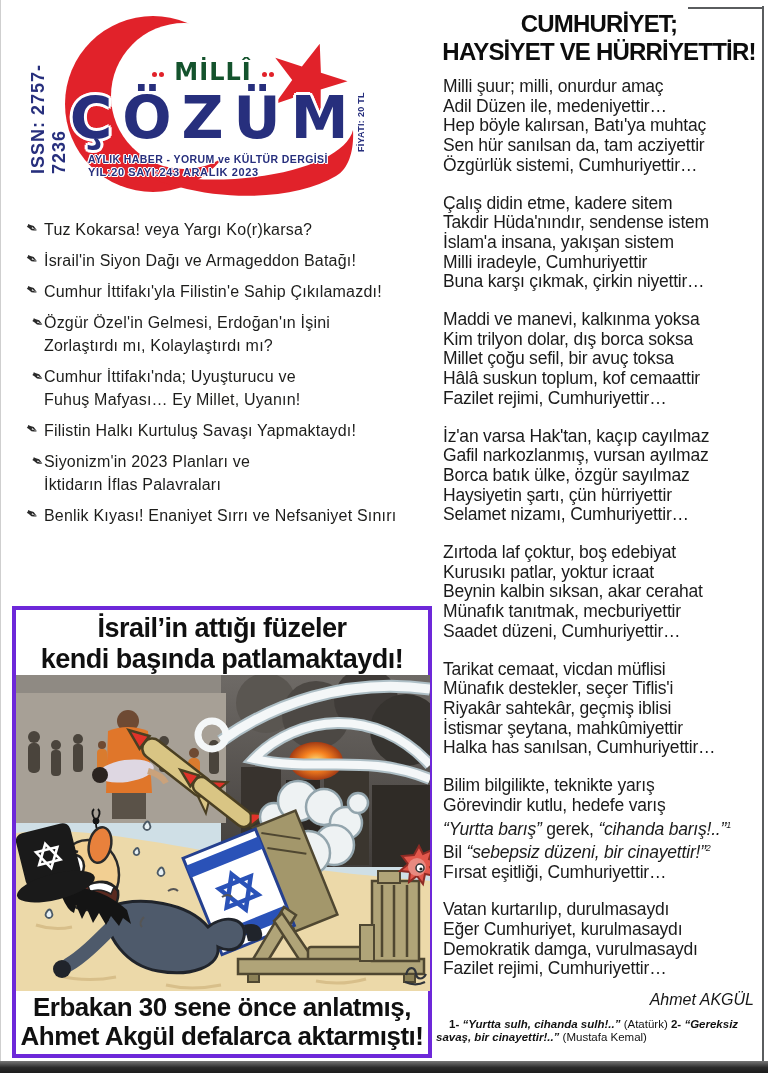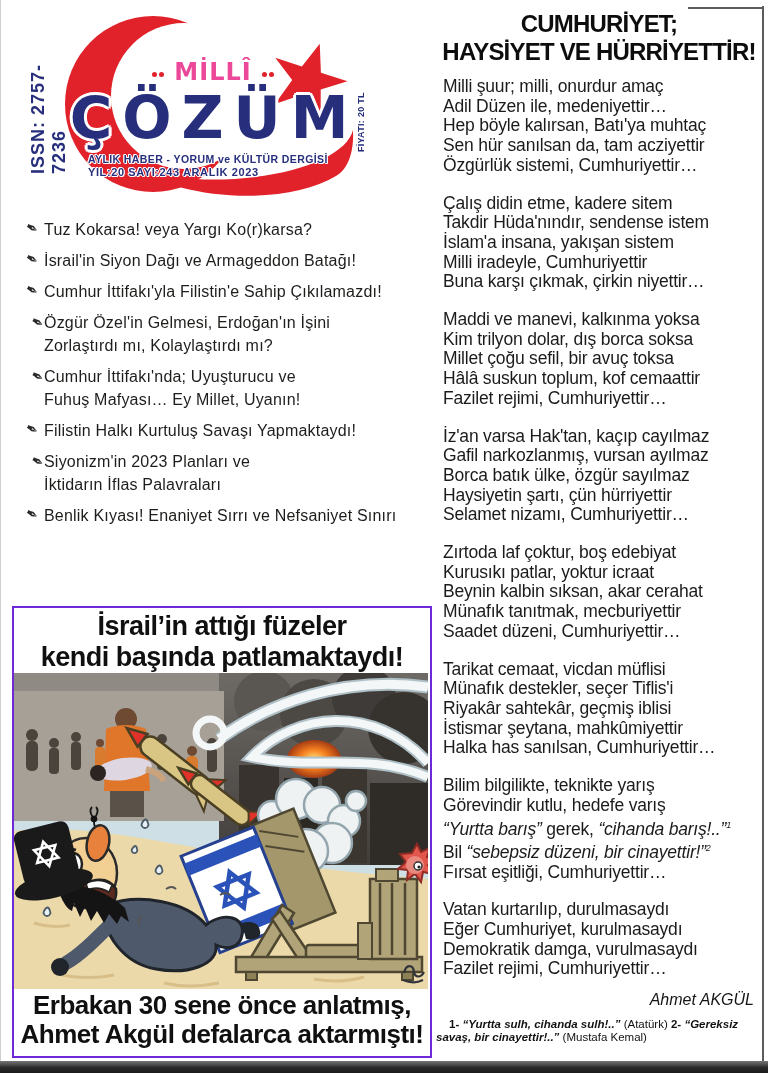--- a/index.html
+++ b/index.html
@@ -6,21 +6,21 @@
   .page{position:relative;width:768px;height:1073px;background:#ffffff;overflow:hidden;
         font-family:"Liberation Sans",sans-serif;color:#1c1c1c;}
   .abs{position:absolute;}
 
   
   .issn{left:28px;top:36px;height:138px;writing-mode:vertical-rl;transform:rotate(180deg);
         font-weight:bold;font-size:18px;letter-spacing:1px;color:#272f7d;
         font-family:"Liberation Sans",sans-serif;}
   .logo-svg{left:58px;top:8px;}
   .milli{left:138px;top:58px;width:150px;text-align:center;font-family:"DejaVu Sans",sans-serif;
-         font-weight:800;font-size:24px;letter-spacing:1px;color:#ec4899;white-space:nowrap;
+         font-weight:800;font-size:24px;letter-spacing:1px;color:#14532d;white-space:nowrap;
          text-shadow:-2px 0 #fff,2px 0 #fff,0 -2px #fff,0 2px #fff,-1px -1px #fff,1px 1px #fff,-1px 1px #fff,1px -1px #fff;}
   .milli .dot{display:inline-block;width:5px;height:5px;border-radius:50%;background:#e1222a;
          margin:0 1px 3px 1px;box-shadow:0 0 0 1px #fff;}
   .cozum{left:64px;top:84px;width:300px;text-align:center;font-family:"DejaVu Sans",sans-serif;
          font-weight:800;font-size:58px;letter-spacing:10px;color:#272f7d;white-space:nowrap;
          text-shadow:-3px 0 #fff,3px 0 #fff,0 -3px #fff,0 3px #fff,-2px -2px #fff,2px 2px #fff,-2px 2px #fff,2px -2px #fff;}
   .sub1,.sub2{left:88px;width:270px;text-align:left;font-weight:bold;color:#272f7d;white-space:nowrap;
          text-shadow:-1px 0 #fff,1px 0 #fff,0 -1px #fff,0 1px #fff,1px 1px #fff,-1px -1px #fff;}
   .sub1{top:153px;font-size:10.5px;letter-spacing:.4px;}
   .sub2{top:166px;font-size:11px;letter-spacing:.6px;}
@@ -28,21 +28,21 @@
          font-weight:bold;font-size:9px;color:#272f7d;letter-spacing:.3px;}
 
   
   .article-list{left:18px;top:218px;width:430px;}
   .article-item{display:flex;margin-bottom:8px;}
   .pen-icon{flex:0 0 26px;font-size:15px;color:#2a2a2a;transform:rotate(28deg);
             transform-origin:center;margin-top:1px;text-align:center;}
   .article-text{font-size:16px;line-height:23px;letter-spacing:.2px;color:#1d1d1b;white-space:nowrap;}
 
   
-  .cartoon-box{left:12px;top:606px;width:420px;height:452px;border:2px solid #6d28d9;
+  .cartoon-box{left:12px;top:606px;width:420px;height:452px;border:4px solid #6d28d9;
                box-sizing:border-box;background:#fff;}
   .cartoon-headline{width:100%;text-align:center;font-weight:800;font-size:27px;line-height:31px;
                letter-spacing:-.5px;color:#101010;padding-top:3px;}
   .cartoon-caption{width:100%;text-align:center;font-weight:800;font-size:26px;line-height:29px;
                letter-spacing:-.5px;color:#101010;padding-top:2px;}
   .cartoon-art{display:block;}
 
   
   .poem-col{left:436px;top:10px;width:326px;}
   .poem-title{text-align:center;font-weight:bold;font-size:24px;line-height:28px;

